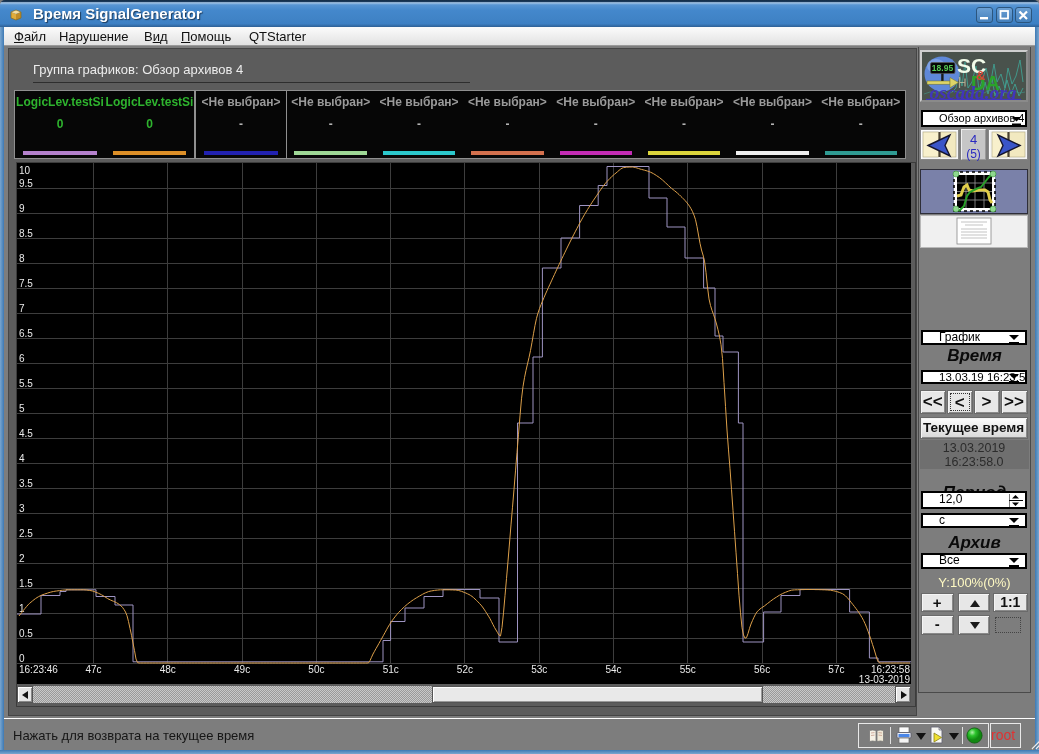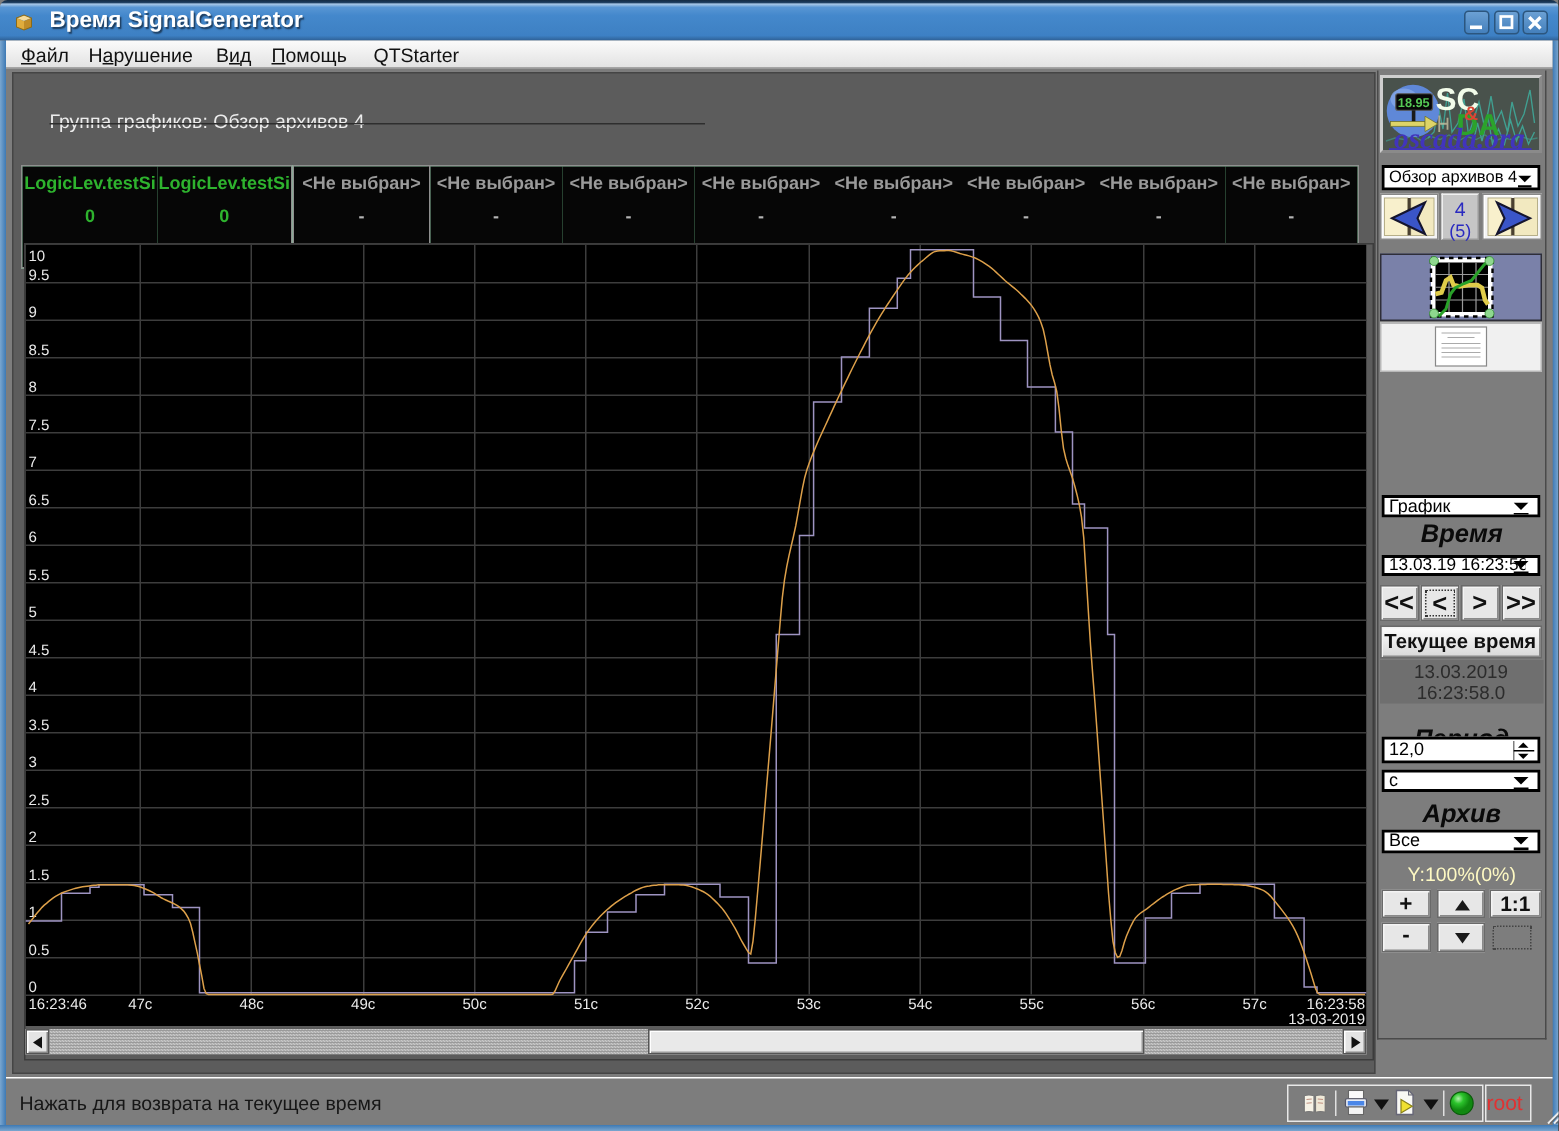--- a/index.html
+++ b/index.html
@@ -11,35 +11,35 @@
 #borL { left:0; top:27px; width:4px; height:723px; background:linear-gradient(90deg,#7aa6cf,#3d79b4); }
 #borR { left:1035px; top:27px; width:4px; height:723px; background:linear-gradient(270deg,#7aa6cf,#3d79b4); }
 #borB { left:0; top:750px; width:1039px; height:4px; background:linear-gradient(180deg,#3d79b4,#7aa6cf); }
 #title { left:33px; top:5px; font-size:15px; font-weight:bold; color:#fff; text-shadow:1px 1px 1px #1c3a5a; }
 .tbtn { top:7px; width:17px; height:16px; border-radius:3px; background:linear-gradient(180deg,#6ba0d4,#4480bc); border:1px solid #2c567e; }
 .tbtn svg { position:absolute; left:0px; top:0px; }
 #menubar { left:4px; top:27px; width:1031px; height:19px; background:linear-gradient(180deg,#fbfbfb,#e2e2e2); border-bottom:1px solid #9a9a9a; font-size:13px; color:#111; }
 .mi { position:absolute; top:2px; }
 #central { left:4px; top:47px; width:1031px; height:671px; background:#7d7d7d; }
 #mainpanel { position:absolute; left:4px; top:1px; width:909px; height:668px; background:#5c5c5c; border:1px solid #454545; }
-#hdr { left:24px; top:24px; font-size:13px; color:#ececec;text-align:right; }
+#hdr { left:24px; top:13px; font-size:13px; color:#ececec;text-align:right; }
 #hdrline { left:24px; top:33px; width:437px; height:1px; background:#2e2e2e; }
-.cellrow { position:absolute; top:61px; height:69px; background:#86efac; border:1px solid #8f8f8f; }
+.cellrow { position:absolute; top:41px; height:69px; background:#fdba74; border:1px solid #8f8f8f; }
 .cell { position:absolute; top:0; height:67px; background:#060606; }
 .ct { position:absolute; top:4px; left:0; right:0; text-align:center; font-size:12px; font-weight:bold; white-space:nowrap; overflow:hidden; }
 .cv { position:absolute; top:26px; left:0; right:0; text-align:center; font-size:12px; font-weight:bold; }
 .cb { position:absolute; bottom:3px; left:9%; width:82%; height:4px; }
 #chartwrap { position:absolute; left:7px; top:113px; width:900px; height:545px; background:#5c5c5c; border:1px solid #3c3c3c; }
 #sbar { position:absolute; left:0px; top:523px; width:894px; height:17px;
    background:repeating-conic-gradient(#c9c9c9 0% 25%, #9a9a9a 0% 50%) 0 0/2px 2px; }
 .sbtn { position:absolute; top:0; width:16px; height:17px; background:#e4e4e4; border:1px solid #555; box-shadow:inset 1px 1px 0 #fff, inset -1px -1px 0 #888; }
 #sthumb { position:absolute; left:415px; top:0; width:331px; height:17px; background:#e9e9e9; border:1px solid #555; box-shadow:inset 1px 1px 0 #fff, inset -1px -1px 0 #999; }
 .tri { width:0; height:0; position:absolute; }
 #sidebar { position:absolute; left:914px; top:0px; width:113px; height:646px; background:#7d7d7d; border:1px solid #4a4a4a; border-top:none; }
-.combo { position:absolute; background:#fff; border:2px solid #000; font-size:12px; color:#000; white-space:nowrap; overflow:hidden; padding-left:3px; }
+.combo { position:absolute; background:#fff; border:2px solid #000; font-size:12px; color:#000; white-space:nowrap; overflow:hidden; padding-left:16px; }
 .ilabel { position:absolute; width:100%; text-align:center; font-style:italic; font-weight:bold; font-size:17px; color:#0a0a0a; }
 .pbtn { position:absolute; background:#e7e7e7; border:1px solid #6a6a6a; box-shadow:inset 1px 1px 0 #f4f4f4, inset -1px -1px 0 #8a8a8a; text-align:center; color:#111; }
 .carr { position:absolute; right:4px; }
 </style></head>
 <body>
 <div class="abs" id="titlebar"></div>
 <svg class="abs" style="left:9px;top:8px" width="14" height="13" viewBox="0 0 14 13">
     <polygon points="2,4 7,2 12,4 7,6" fill="#f6dc9c"></polygon>
     <polygon points="2,4 7,6 7,12 2,10" fill="#e0ac3c"></polygon>
     <polygon points="7,6 12,4 12,10 7,12" fill="#c08c28"></polygon>

